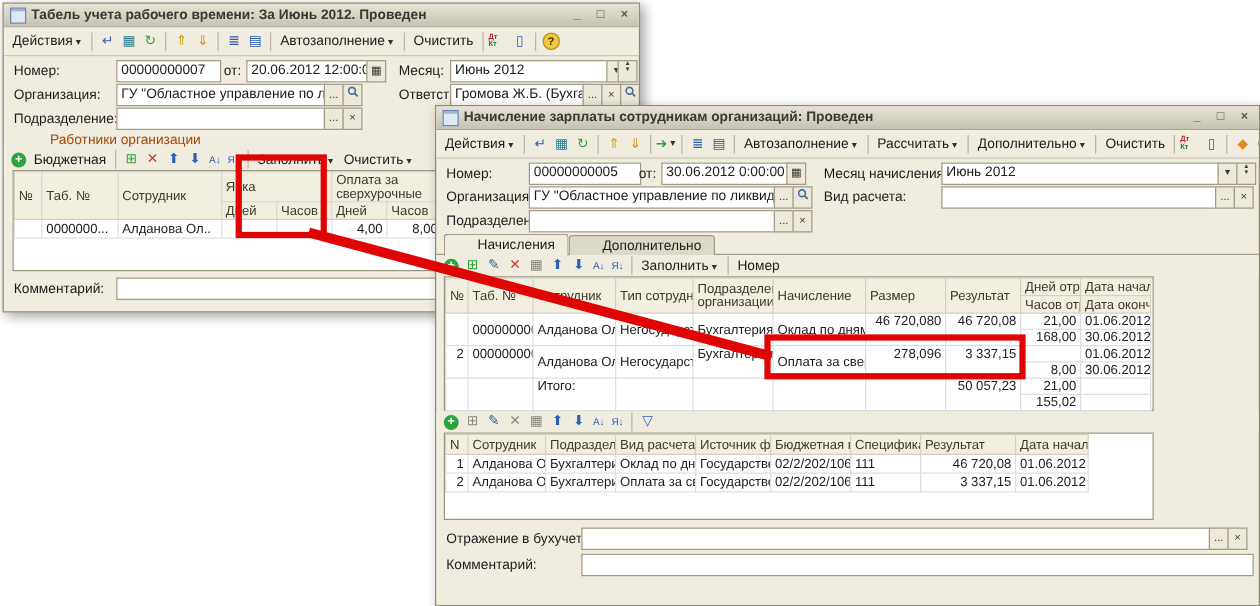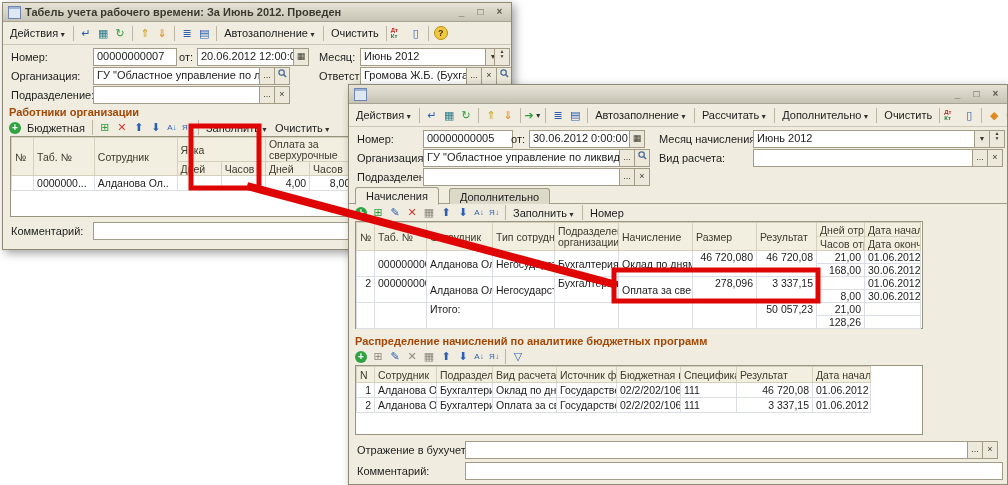--- a/index.html
+++ b/index.html
@@ -40,42 +40,42 @@
   .fields{padding-top:2px;}
   .frow{position:relative;height:18px;margin:1px 4px 0 4px;}
   .flabel{position:absolute;top:3px;white-space:nowrap;}
   .input{position:absolute;top:0;height:15px;background:#fff;border:1px solid #a29c87;
          padding:1px 3px 0 3px;white-space:nowrap;overflow:hidden;}
   .btn-sq{position:absolute;top:0;width:14px;height:16px;background:#ece8da;border:1px solid #a29c87;
           font-size:9px;text-align:center;line-height:15px;color:#3c3a30;cursor:default;}
   .combo{font-size:7px;}
   .spin{display:flex;flex-direction:column;font-size:5px;line-height:5px;justify-content:center;align-items:center;}
 
-  .section-title{font-weight:bold;color:#a34705;padding:2px 6px 1px 6px;}
+  .section-title{font-weight:normal;color:#a34705;padding:2px 6px 1px 6px;margin-left:31px;}
 
   
   .tbox{background:#fff;border:1px solid #99947f;margin:0 6px;}
   table.grid{border-collapse:collapse;table-layout:fixed;font-size:10.5px;}
   table.grid th{background:#f2eee0;border:1px solid #d5d0bc;font-weight:normal;text-align:left;
                 color:#3d3a2c;padding:0 3px;overflow:hidden;white-space:nowrap;}
   table.grid td{border:1px solid #dbdfe5;padding:0 3px;overflow:hidden;white-space:nowrap;background:#fff;}
   td.num,th.num{text-align:right;}
   td.wrap{white-space:normal;line-height:12px;}
   td.sel{background:#3f63b4;color:#fff;text-align:right;}
   td.shade{background:#e9effa;}
   td.totalbg{background:#f0ede0;}
   .hl{height:14px;} 
   .rl{height:13px;} 
   .sr{height:15px;} 
 
   
   .tabs{display:flex;align-items:flex-end;height:18px;padding:0 6px;position:relative;}
   .tabs:after{content:"";position:absolute;left:0;right:0;bottom:0;border-bottom:1px solid #a29c87;}
-  .tab{position:relative;padding:2px 10px 1px 10px;border:1px solid #a29c87;border-bottom:none;
-       border-radius:3px 3px 0 0;background:#ddd9c8;margin-right:10px;z-index:1;}
+  .tab{position:relative;padding:2px 10px 1px 26px;border:1px solid #a29c87;border-bottom:none;
+       border-radius:3px 3px 0 0;background:#ddd9c8;margin-right:0;z-index:1;}
   .tab.active{background:#f0ede0;z-index:3;padding-bottom:2px;border-bottom:1px solid #f0ede0;margin-bottom:-1px;}
 
   
   .statusbar{position:absolute;left:0;right:0;bottom:0;height:17px;border-top:1px solid #b6b19e;
              display:flex;align-items:center;padding:0 6px;color:#3b5380;background:#f0ede0;}
   .cmdbtns{margin-left:auto;display:flex;align-items:center;color:#1c1c1c;}
   .cmdbtn{padding:0 8px;cursor:default;}
   .cmdbtn.ok{font-weight:bold;}
   .vsep{width:1px;height:12px;background:#b6b19e;}
 
@@ -256,20 +256,21 @@
   <div class="frow" style="margin-top:5px">
     <span class="flabel" style="left:4px">Комментарий:</span>
     <span class="input" style="left:86px;width:404px"></span>
   </div>
 
 </section>
 
 <section class="win" id="win-front">
   <div class="titlebar">
     <span class="winicon"></span>
+    <span>Начисление зарплаты сотрудникам организаций: Проведен</span>
     <span class="wincontrols">
       <span class="wbtn">_</span>
       <span class="wbtn">□</span>
       <span class="wbtn">×</span>
     </span>
   </div>
   <div class="toolbar">
     <span class="tlabel"><span>Действия</span><span class="caret">▼</span></span>
     <span class="sep"></span>
     <span class="i blue">↵</span>
@@ -437,28 +438,27 @@
         <td class="totalbg" rowspan="2" style="vertical-align:top">Итого:</td>
         <td class="totalbg" rowspan="2"></td>
         <td class="totalbg" rowspan="2"></td>
         <td class="totalbg" rowspan="2"></td>
         <td class="totalbg" rowspan="2"></td>
         <td class="totalbg num" rowspan="2" style="vertical-align:top">50 057,23</td>
         <td class="num">21,00</td>
         <td class="totalbg"></td>
       </tr>
       <tr class="rl">
-        <td class="num shade">128,26</td>
+        <td class="num shade">155,02</td>
         <td class="totalbg"></td>
       </tr>
     </tbody>
         </table>
   </div>
 
-  <div class="section-title" style="margin-top:4px">Распределение начислений по аналитике бюджетных программ</div>
 
   <div class="toolbar" style="height:17px;border-bottom:none">
     <span class="i">
           <span class="addcirc">+</span>
         </span>
     <span class="i gray">⊞</span>
     <span class="i blue">✎</span>
     <span class="i gray">✕</span>
     <span class="i gray">▦</span>
     <span class="i blue">⬆</span>

